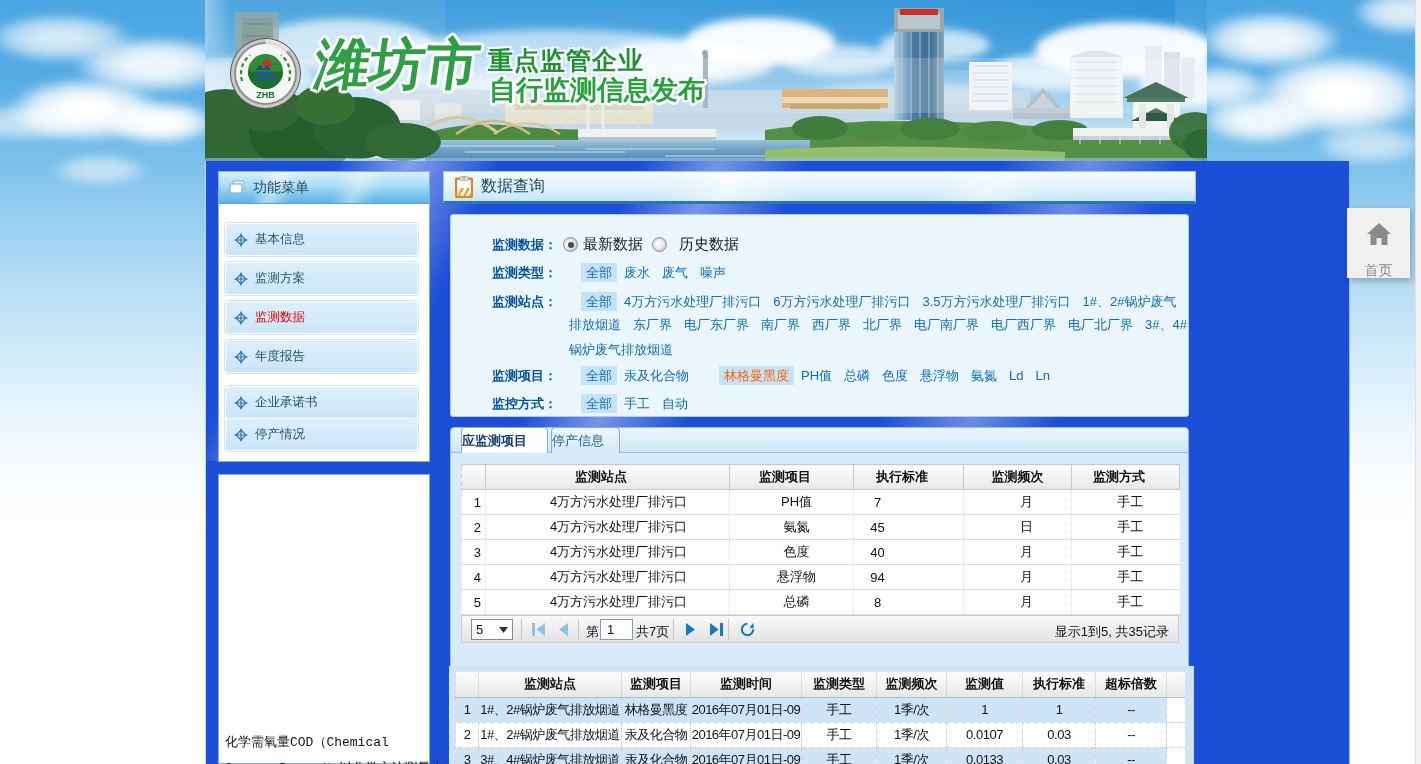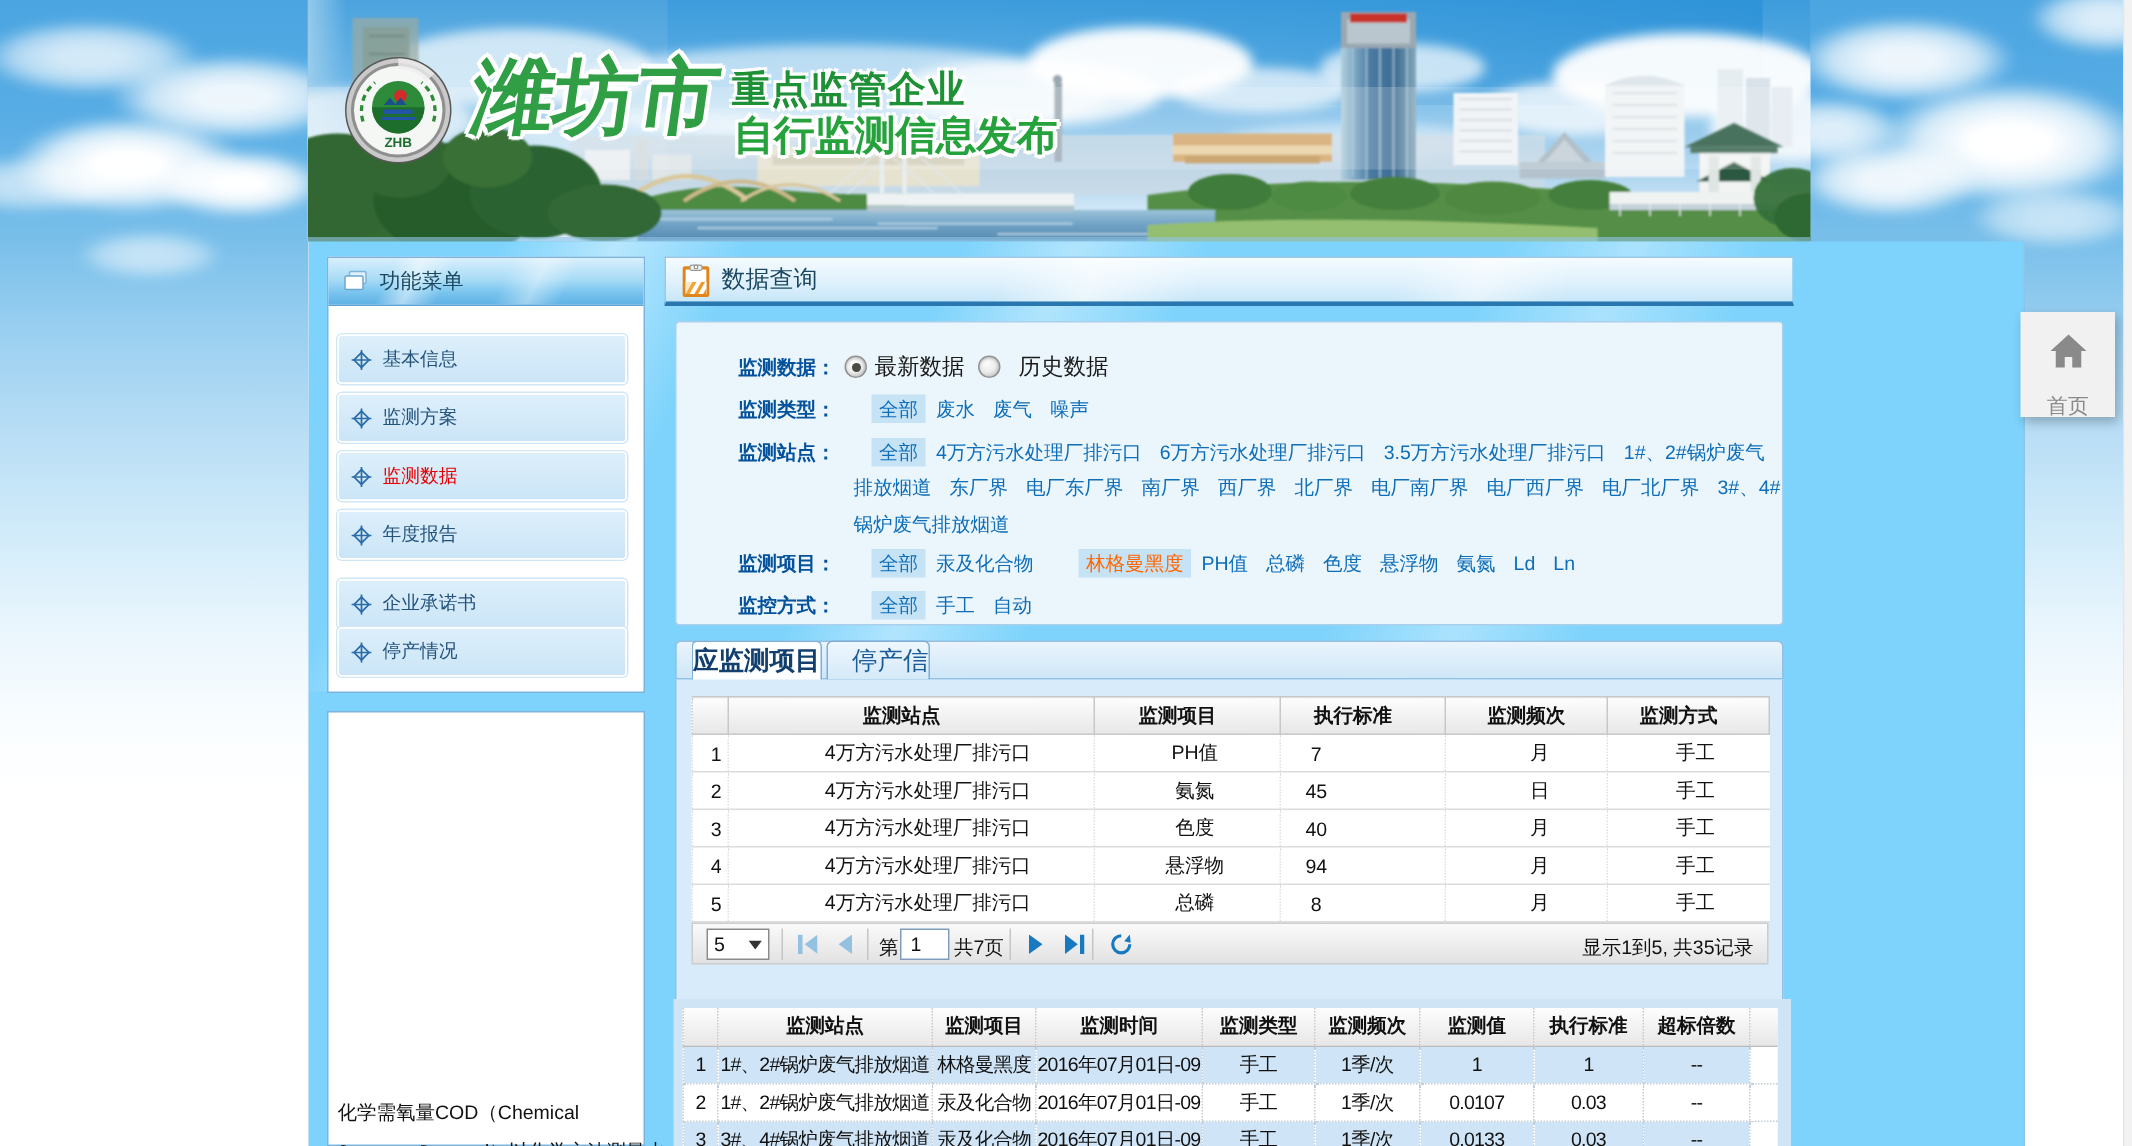--- a/index.html
+++ b/index.html
@@ -9,53 +9,53 @@
 #banner{position:absolute;left:205px;top:0;width:1002px;height:161px}
 #logo{position:absolute;left:24px;top:37px;width:73px;height:73px}
 .btitle{position:absolute;font-weight:bold;white-space:nowrap;line-height:1}
 #t1{left:110px;top:37px;font-size:55px;font-family:"Liberation Serif",serif;color:#2f9e44;transform:skewX(-8deg);
 text-shadow:-2px -2px 0 #fff,2px -2px 0 #fff,-2px 2px 0 #fff,2px 2px 0 #fff,0 3px 1px rgba(255,255,255,.9),3px 0 0 #fff,-3px 0 0 #fff,0 -3px 0 #fff}
 #t2{left:283px;top:48px;font-size:25px;color:#1e9136;letter-spacing:1px;
 text-shadow:-2px -2px 0 #fff,2px -2px 0 #fff,-2px 2px 0 #fff,2px 2px 0 #fff}
 #t3{left:284px;top:77px;font-size:27px;color:#25a23c;letter-spacing:0px;
 text-shadow:-2px -2px 0 #fff,2px -2px 0 #fff,-2px 2px 0 #fff,2px 2px 0 #fff,0 3px 0 #fff,3px 0 0 #fff}
 #container{position:absolute;left:205px;top:161px;width:1145px;height:603px;
-background:#7dd3fc;border-left:1px solid #bcdef2;border-right:1px solid #8fc4e6}
+background:#1d4ed8;border-left:1px solid #bcdef2;border-right:1px solid #8fc4e6}
 #container:before{content:"";position:absolute;left:0;top:0;right:0;height:300px;
 background:linear-gradient(115deg,rgba(255,255,255,0) 10%,rgba(255,255,255,.45) 16%,rgba(255,255,255,0) 23%,rgba(255,255,255,0) 34%,rgba(255,255,255,.4) 40%,rgba(255,255,255,0) 47%,rgba(255,255,255,0) 62%,rgba(255,255,255,.35) 69%,rgba(255,255,255,0) 76%)}
 .panel{position:absolute;background:#fff;border:1px solid #7cb4dd}
 .phead{height:32px;background:linear-gradient(115deg,rgba(255,255,255,0) 20%,rgba(255,255,255,.5) 28%,rgba(255,255,255,0) 38%,rgba(255,255,255,0) 55%,rgba(255,255,255,.4) 65%,rgba(255,255,255,0) 75%),linear-gradient(#d8effc 0%,#aadcf6 45%,#7cc6ef 72%,#5fb2e6 100%);border-bottom:1px solid #5aa5d6;
 display:flex;align-items:center;color:#1b4860;font-size:14px}
 #lpanel{left:12px;top:10px;width:212px;height:291px}
 #lpanel2{left:12px;top:313px;width:212px;height:290px}
 .menu{position:relative}
 .mbtn{position:absolute;left:6px;width:193px;height:33px;border:1px solid #fff;border-radius:3px;
 background:linear-gradient(#ddeffb,#cbe5f7);box-shadow:0 0 0 1px #cfe6f6;
 display:flex;align-items:center;font-size:12.5px;color:#23527c}
 .mbtn .mi{margin-left:8px;margin-right:7px;width:14px;height:14px}
-#expl{position:absolute;left:6px;top:258px;font-size:13px;color:#111;font-family:Liberation Sans, sans-serif;white-space:nowrap}
+#expl{position:absolute;left:6px;top:258px;font-size:13px;color:#111;font-family:Liberation Mono, monospace;white-space:nowrap}
 #expl2{position:absolute;left:6px;top:284px;font-size:13px;color:#111;font-family:"Liberation Mono",monospace;white-space:nowrap}
 #rhead{position:absolute;left:237px;top:10px;width:753px;height:33px;
 background:linear-gradient(115deg,rgba(255,255,255,0) 30%,rgba(255,255,255,.6) 38%,rgba(255,255,255,0) 48%,rgba(255,255,255,0) 65%,rgba(255,255,255,.5) 72%,rgba(255,255,255,0) 80%),linear-gradient(#f4fbff,#ddf0fc 60%,#c6e6f9);border:1px solid #9dc8e8;border-bottom:3px solid #2a76ae;
 display:flex;align-items:center;color:#1b4860;font-size:16px}
 #formbox{position:absolute;left:244px;top:53px;width:739px;height:203px;background:#ebf5fc;border:1px solid #a9cfeb;border-radius:3px;
 font-size:13px}
 .frow{position:absolute;left:41px;white-space:nowrap}
 .flabel{font-weight:bold;color:#04529c;font-size:13px}
 a.lnk{color:#0e6eb8;text-decoration:none;margin-right:12px}
 a.lnk.hl{margin-right:7px}
 a.lnk.org{color:#f60}
 .hl{background:#c6e2f5;padding:2px 5px;margin-left:18px;}
 .org{color:#f60}
 .radio{display:inline-block;width:15px;height:15px;border-radius:50%;background:radial-gradient(circle at 38% 32%,#fdfdfd,#ececec 50%,#b0b0b0);border:1px solid #919191;vertical-align:-3px;box-shadow:inset 0 1px 2px rgba(0,0,0,.2)}
 .ropt{font-size:15px;color:#1a1a1a}
 .radio.sel:after{content:"";display:block;width:6px;height:6px;margin:4px auto 0;border-radius:50%;background:#4a4a42}
 #tabbar{position:absolute;left:244px;top:266px;width:739px;height:26px;
 background:linear-gradient(#eaf4fc,#cfe7f8);border:1px solid #96bfe0;border-bottom:1px solid #96bfe0;border-radius:4px 4px 0 0}
-.tab{position:absolute;top:-1px;height:27px;line-height:26px;text-align:right;font-size:17px;border:1px solid #7fafd6;border-radius:4px 4px 0 0}
+.tab{position:absolute;top:-1px;height:27px;line-height:26px;text-align:left;font-size:13px;border:1px solid #7fafd6;border-radius:4px 4px 0 0}
 #tab1{left:10px;width:87px;background:#fdfeff;font-weight:bold;color:#123f6d;border-bottom:1px solid #fdfeff;height:28px}
 #tab2{left:100px;width:69px;background:linear-gradient(#eef7fe,#d4e9f8);color:#1c5d99}
 #tabpanel{position:absolute;left:244px;top:292px;width:739px;height:364px;background:#d7ebfb;border:1px solid #96bfe0;border-top:none}
 table{border-collapse:collapse;table-layout:fixed}
 #tbl1{position:absolute;left:10px;top:11px;width:718px;background:#fff;font-size:13px}
 #tbl1 th{height:25px;background:linear-gradient(#fdfdfd,#e7e7e7);border:1px solid #c8c8c8;border-left:1px dotted #c8c8c8;font-weight:bold;color:#111;font-size:13px}
 #tbl1 td{height:25px;text-align:center;color:#111;border-bottom:1px solid #dcdcdc;border-left:1px dotted #e0e0e0;background:#fff}
 #tbl1 td:nth-child(1){text-align:right;padding-right:4px}
 #tbl1 td:nth-child(2){padding-left:22px}
 #tbl1 td:nth-child(3){padding-left:10px}

